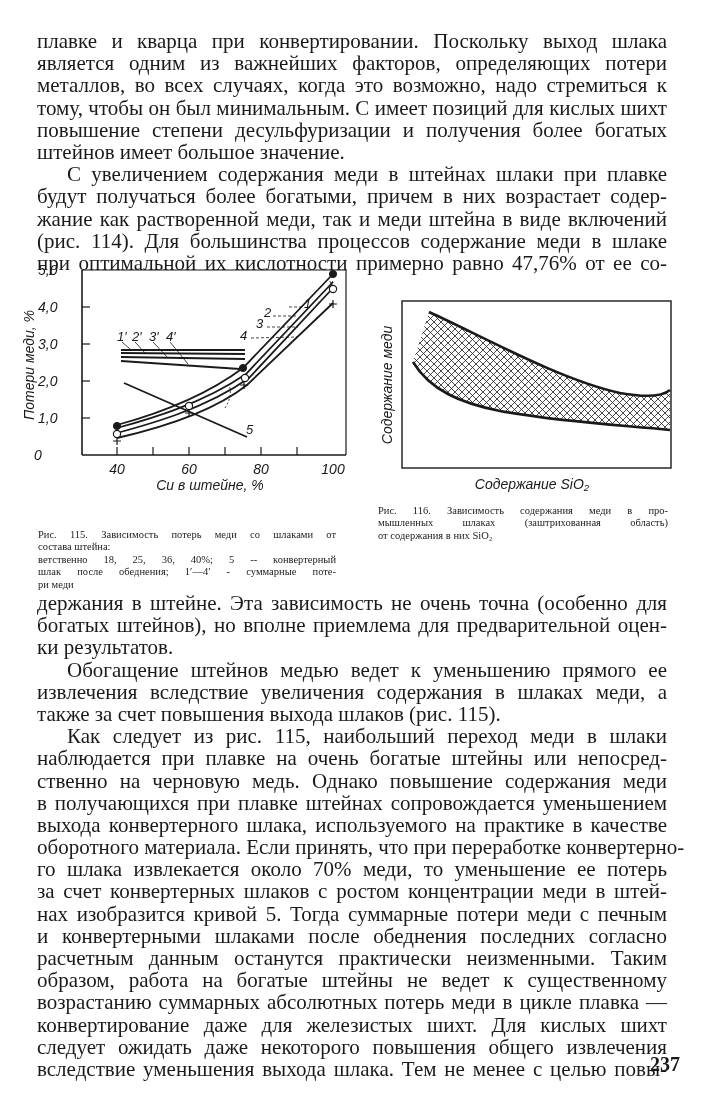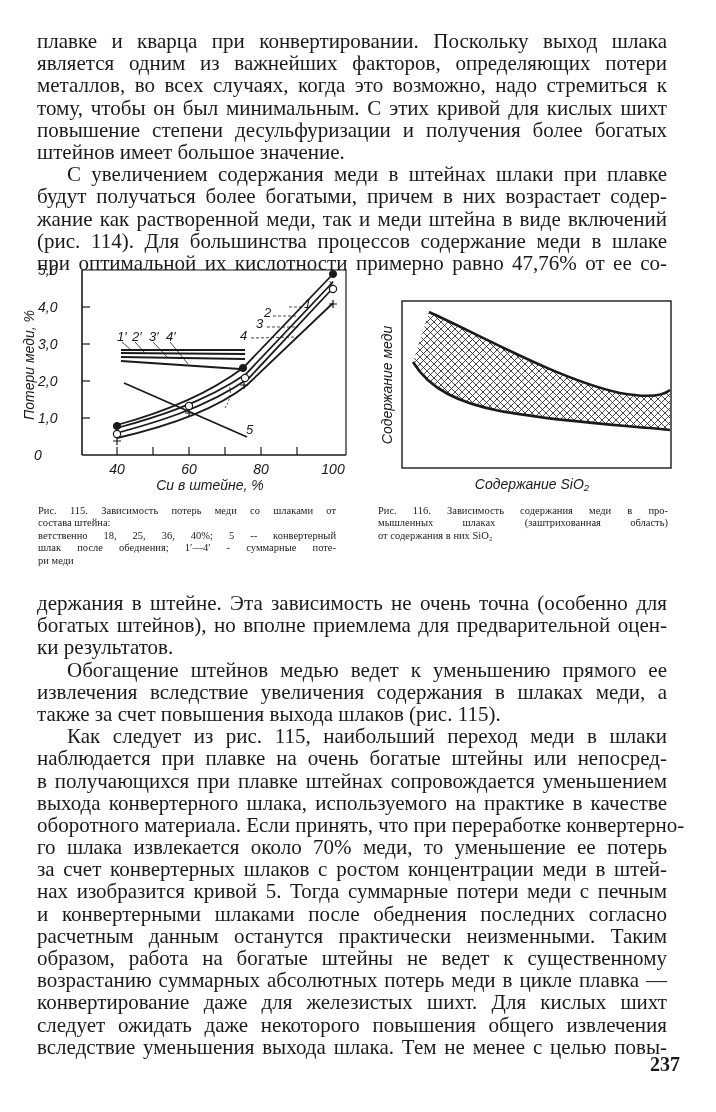--- a/index.html
+++ b/index.html
@@ -16,21 +16,21 @@
   .pagenum { position: absolute; left: 650px; top: 1053px; font-size: 20px; font-weight: bold; font-family: "Liberation Serif", serif; }
   svg text { font-family: "Liberation Sans", sans-serif; font-style: italic; fill: #1a1a1a; }
 </style>
 </head>
 <body>
 
 <div class="para" style="top:30px;">
   <span class="line">плавке и кварца при конвертировании. Поскольку выход шлака</span>
   <span class="line">является одним из важнейших факторов, определяющих потери</span>
   <span class="line">металлов, во всех случаях, когда это возможно, надо стремиться к</span>
-  <span class="line">тому, чтобы он был минимальным. С этих кривой для кислых шихт</span>
+  <span class="line">тому, чтобы он был минимальным. С имеет позиций для кислых шихт</span>
   <span class="line">повышение степени десульфуризации и получения более богатых</span>
   <span class="line last">штейнов имеет большое значение.</span>
   <span class="line indent">С увеличением содержания меди в штейнах шлаки при плавке</span>
   <span class="line">будут получаться более богатыми, причем в них возрастает содер-</span>
   <span class="line">жание как растворенной меди, так и меди штейна в виде включений</span>
   <span class="line">(рис. 114). Для большинства процессов содержание меди в шлаке</span>
   <span class="line">при оптимальной их кислотности примерно равно 47,76% от ее со-</span>
 </div>
 
 <svg style="position:absolute;left:0;top:255px;" width="360" height="240" viewBox="0 255 360 240">
@@ -128,21 +128,21 @@
     </pattern>
   </defs>
   <rect x="402" y="301" width="269" height="167" fill="none" stroke="#1a1a1a" stroke-width="1.4"></rect>
   <path d="M429,312 C480,335 560,380 620,393 C648,398 663,396 670,390 L670,430 C620,425 560,422 500,411 C460,403 430,390 413,362 Z" fill="url(#xhatch)" stroke="none"></path>
   <path d="M429,312 C480,335 560,380 620,393 C648,398 663,396 670,390" fill="none" stroke="#1a1a1a" stroke-width="2.6"></path>
   <path d="M413,362 C430,390 460,403 500,411 C560,422 620,425 670,430" fill="none" stroke="#1a1a1a" stroke-width="2.6"></path>
   <text x="532" y="489" font-size="14" text-anchor="middle">Содержание SiO₂</text>
   <text transform="translate(392,385) rotate(-90)" font-size="14" text-anchor="middle">Содержание меди</text>
 </svg>
 
-<div class="caption" style="left:38px; top:505px; width:298px;">
+<div class="caption" style="left:38px; top:529px; width:298px;">
   <span class="cl">Рис. 115. Зависимость потерь меди со шлаками от</span>
   <span class="cl last">состава штейна:</span>
   <span class="cl">ветственно 18, 25, 36, 40%; 5 -- конвертерный</span>
   <span class="cl">шлак после обеднения; 1′—4′ - суммарные поте-</span>
   <span class="cl last">ри меди</span>
 </div>
 <div class="caption" style="left:378px; top:505px; width:290px;">
   <span class="cl">Рис. 116. Зависимость содержания меди в про-</span>
   <span class="cl">мышленных шлаках (заштрихованная область)</span>
   <span class="cl last">от содержания в них SiO₂</span>
@@ -150,20 +150,21 @@
 
 <div class="para" style="top:592px;">
   <span class="line">держания в штейне. Эта зависимость не очень точна (особенно для</span>
   <span class="line">богатых штейнов), но вполне приемлема для предварительной оцен-</span>
   <span class="line last">ки результатов.</span>
   <span class="line indent">Обогащение штейнов медью ведет к уменьшению прямого ее</span>
   <span class="line">извлечения вследствие увеличения содержания в шлаках меди, а</span>
   <span class="line last">также за счет повышения выхода шлаков (рис. 115).</span>
   <span class="line indent">Как следует из рис. 115, наибольший переход меди в шлаки</span>
   <span class="line">наблюдается при плавке на очень богатые штейны или непосред-</span>
+  <span class="line">ственно на черновую медь. Однако повышение содержания меди</span>
   <span class="line">в получающихся при плавке штейнах сопровождается уменьшением</span>
   <span class="line">выхода конвертерного шлака, используемого на практике в качестве</span>
   <span class="line">оборотного материала. Если принять, что при переработке конвертерно-</span>
   <span class="line">го шлака извлекается около 70% меди, то уменьшение ее потерь</span>
   <span class="line">за счет конвертерных шлаков с ростом концентрации меди в штей-</span>
   <span class="line">нах изобразится кривой 5. Тогда суммарные потери меди с печным</span>
   <span class="line">и конвертерными шлаками после обеднения последних согласно</span>
   <span class="line">расчетным данным останутся практически неизменными. Таким</span>
   <span class="line">образом, работа на богатые штейны не ведет к существенному</span>
   <span class="line">возрастанию суммарных абсолютных потерь меди в цикле плавка —</span>

